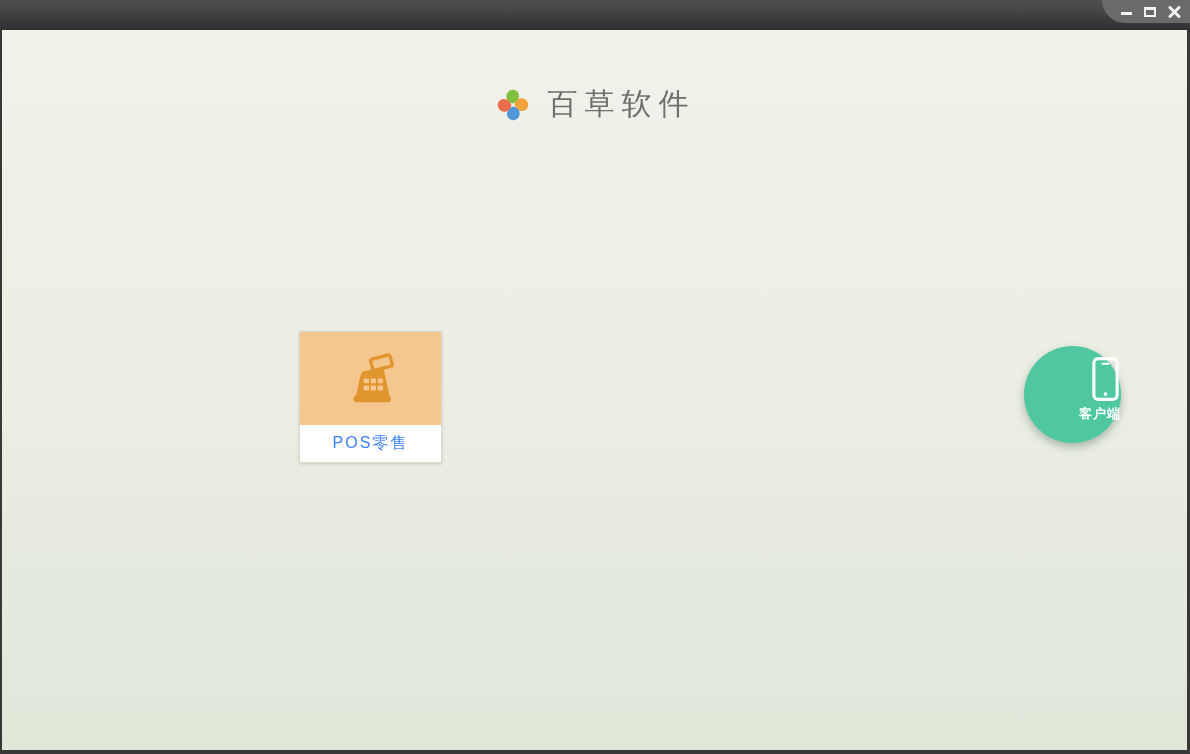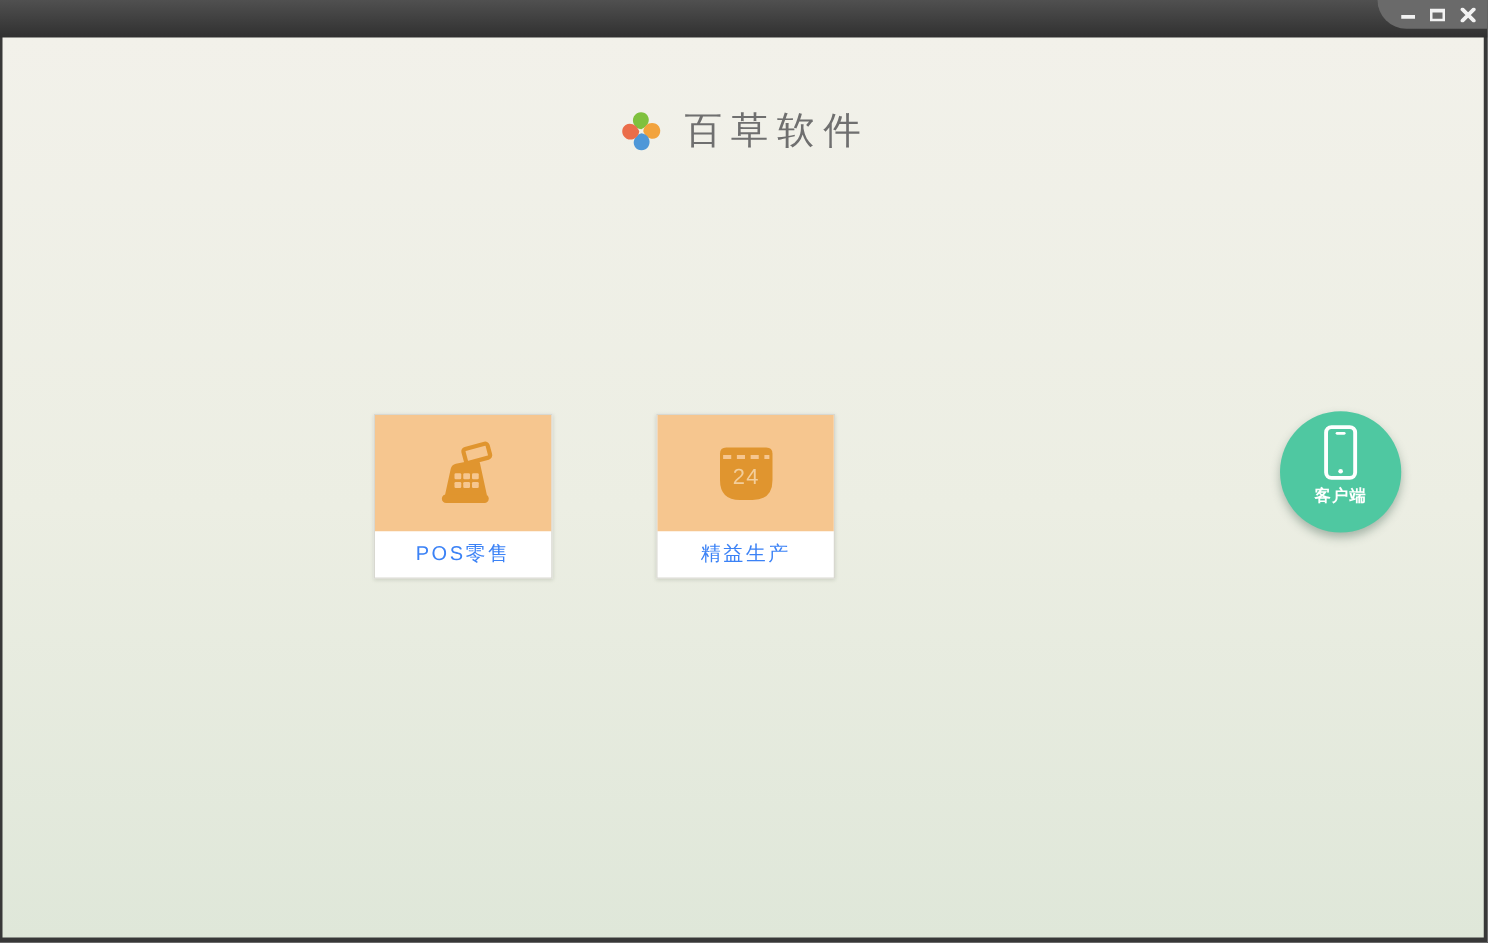--- a/index.html
+++ b/index.html
@@ -32,24 +32,24 @@
   .cards { position:absolute; left:297px; top:301px; display:flex; gap:83px; }
   .card { width:143px; height:132px; background:#FFFFFF; border:1px solid #D8D8D0;
           box-shadow:0 1px 3px rgba(60,70,50,0.18); cursor:pointer;
           display:flex; flex-direction:column; }
   .card-top { height:93px; display:flex; align-items:center; justify-content:center;
               background:var(--bg); }
   .card-label { flex:1; display:flex; align-items:center; justify-content:center;
                 font-size:16px; color:#3b82f6; letter-spacing:2px; }
 
   
-  .client-circle { position:absolute; left:1022px; top:299px; width:97px; height:97px;
+  .client-circle { position:absolute; left:1022px; top:316px; width:97px; height:97px;
                    border-radius:50%; background:var(--teal); cursor:pointer; border:none;
                    box-shadow:0 4px 8px rgba(80,110,95,0.45);
-                   display:flex; flex-direction:column; align-items:center; }
+                   display:flex; flex-direction:column; align-items:flex-end; }
   .client-label { color:#FFFFFF; font-size:13px; font-weight:bold; letter-spacing:1px;
                   margin-top:2px; }
 </style>
 </head>
 <body>
 
 <div class="window">
 
   <div class="titlebar">
     <div class="controls-tab">
@@ -96,30 +96,20 @@
               <rect x="27.6" y="34.6" width="5.4" height="4.8" rx="1"></rect>
               <rect x="34.6" y="34.6" width="5.4" height="4.8" rx="1"></rect>
             </g>
             <rect x="10.5" y="44.5" width="37.5" height="6.8" rx="3.4" fill="var(--icon)"></rect>
           </svg>
         </div>
         <div class="card-label">POS零售</div>
       </div>
 
 
-      <div class="card" style="--bg: #F6C68F; --icon: #E0952F; --digits: #F3CE9B;">
-        <div class="card-top">
-          <svg width="56" height="56" viewBox="0 0 56 56">
-            <path fill="var(--icon)" d="M12,7 H44 Q49,7 49,12 V33 Q49,49 33,49 H23 Q7,49 7,33 V12 Q7,7 12,7 Z"></path>
-            <line x1="9.5" y1="14.5" x2="46.5" y2="14.5" stroke="var(--bg)" stroke-width="3.2" stroke-dasharray="6.5 4.5"></line>
-            <text x="28" y="36.5" text-anchor="middle" font-size="17.5" letter-spacing="1" font-family="Liberation Sans, sans-serif" fill="var(--digits)">24</text>
-          </svg>
-        </div>
-        <div class="card-label">精益生产</div>
-      </div>
 
     </div>
 
     <button class="client-circle" style="--teal: #4FC8A1;">
       <svg width="31" height="48" viewBox="0 0 32 48" style="margin-top:9px;">
         <rect x="4" y="3" width="24" height="42" rx="4.5" fill="none" stroke="#FFFFFF" stroke-width="3.2"></rect>
         <line x1="13" y1="8.2" x2="19" y2="8.2" stroke="#FFFFFF" stroke-width="2.2" stroke-linecap="round"></line>
         <circle cx="16" cy="39.5" r="1.9" fill="#FFFFFF"></circle>
       </svg>
       <span class="client-label">客户端</span>

